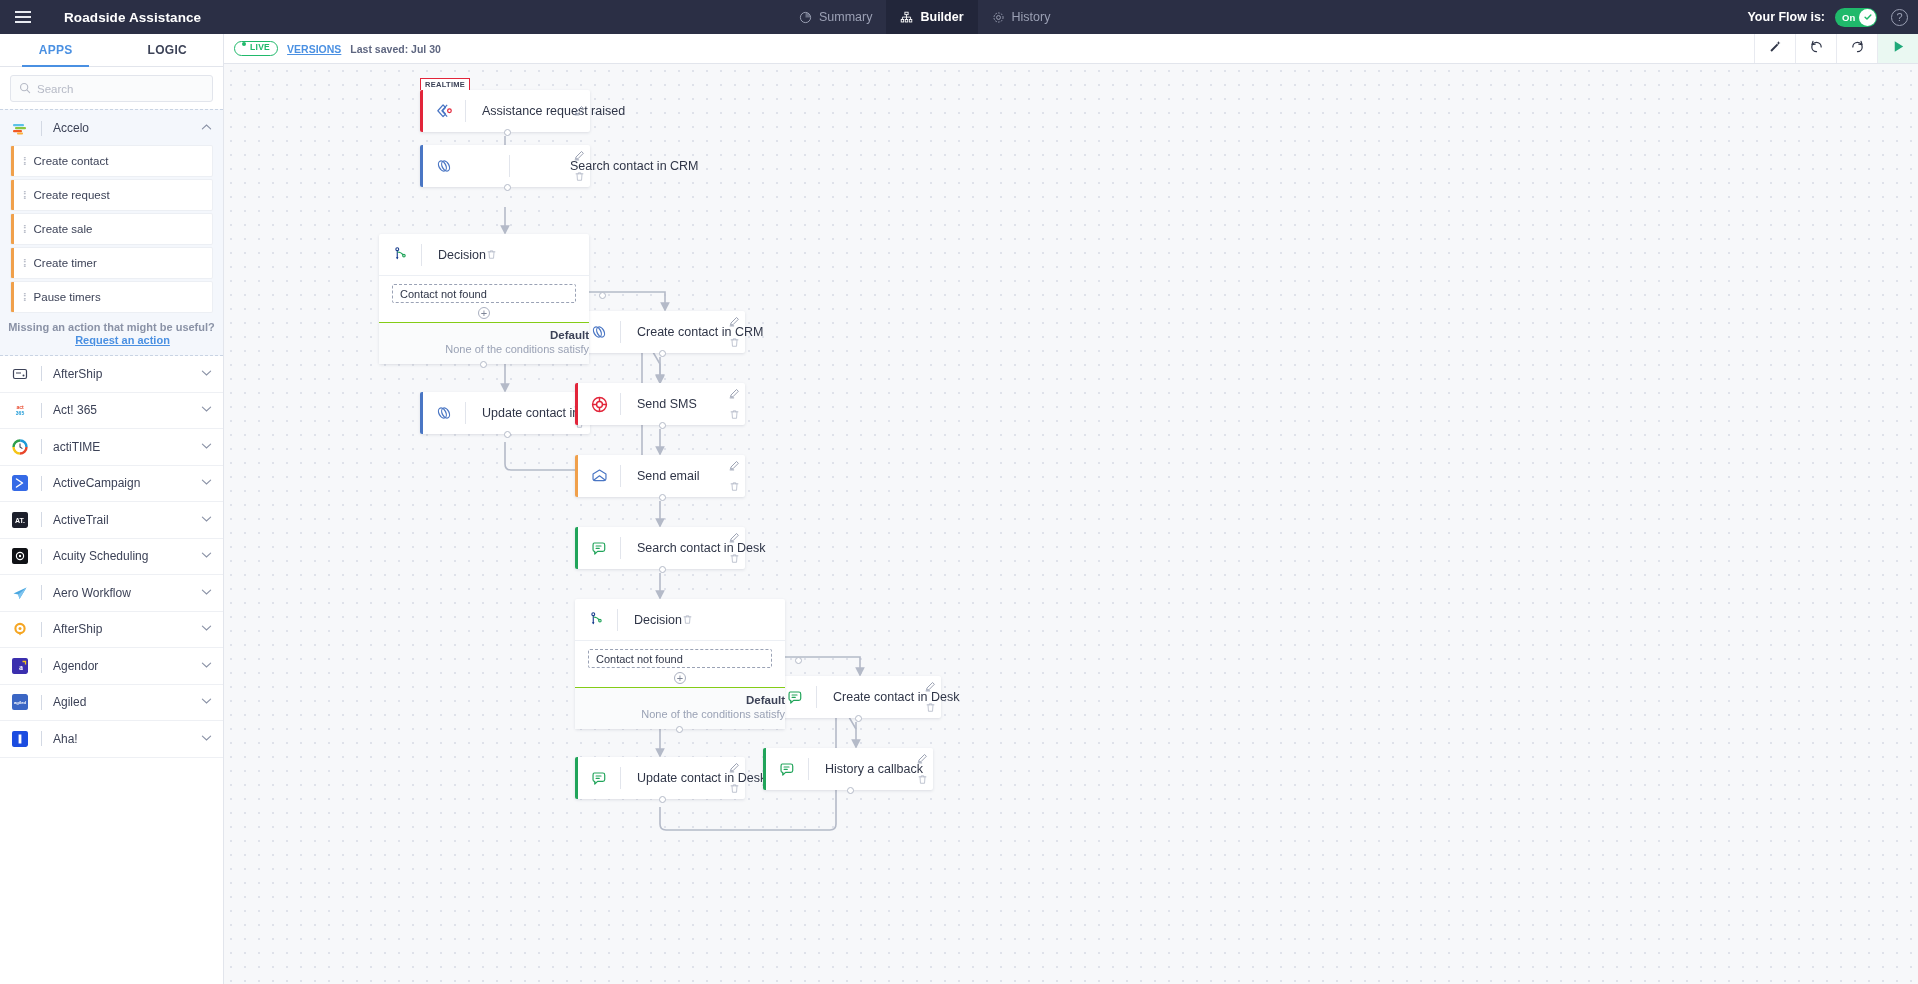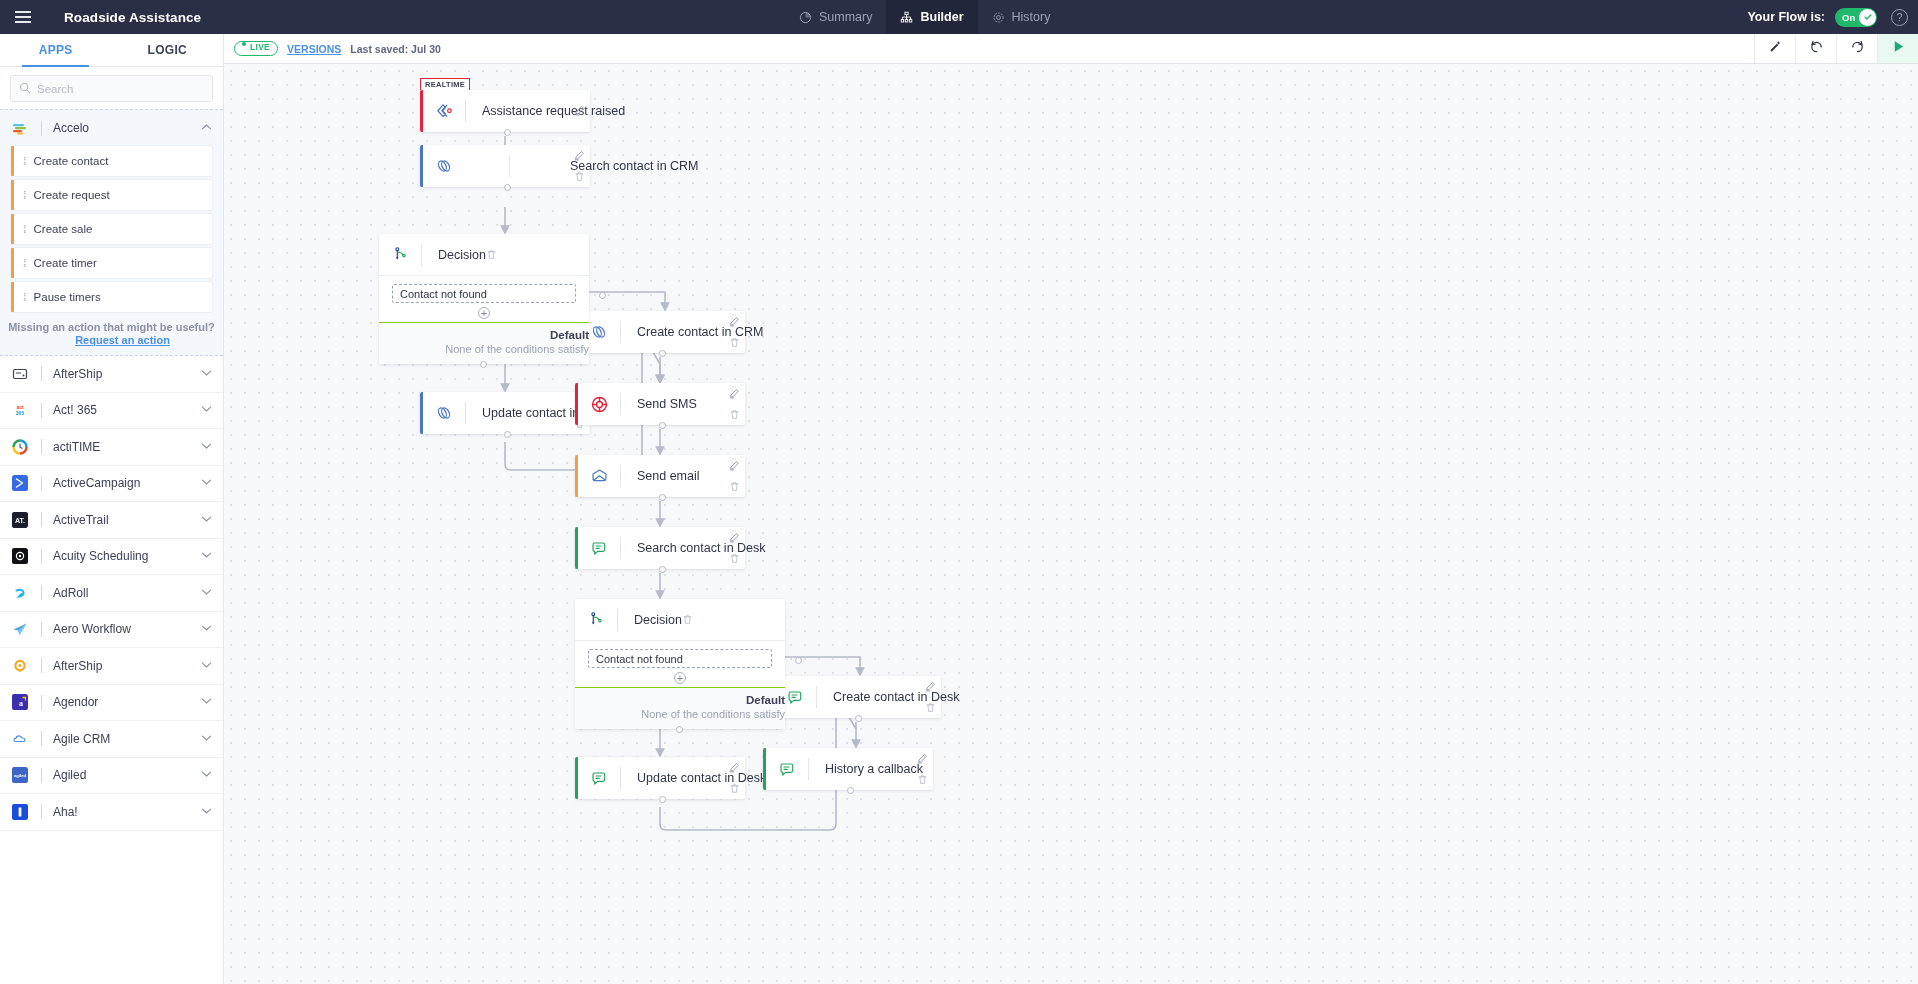--- a/index.html
+++ b/index.html
@@ -422,32 +422,20 @@
         </span>
         <span class="app-sep"></span>
         <span class="app-name">Acuity Scheduling</span>
         <span class="chev"><svg width="11" height="8" viewBox="0 0 12 8">
             <path d="M1.5 2 L6 6.2 L10.5 2" stroke="#8a92a6" stroke-width="1.2" fill="none" stroke-linecap="round"></path>
           </svg></span>
       </div>
       <div class="app-row">
         <span class="app-logo">
           <svg width="16" height="16" viewBox="0 0 16 16">
-            <path d="M4.5 5.5 Q10.5 3.5 11.5 7.5 Q12 11 7 11.5 L9.5 9" stroke="#1fb6ea" stroke-width="2" fill="none" stroke-linecap="round"></path>
-          </svg>
-        </span>
-        <span class="app-sep"></span>
-        <span class="app-name">AdRoll</span>
-        <span class="chev"><svg width="11" height="8" viewBox="0 0 12 8">
-            <path d="M1.5 2 L6 6.2 L10.5 2" stroke="#8a92a6" stroke-width="1.2" fill="none" stroke-linecap="round"></path>
-          </svg></span>
-      </div>
-      <div class="app-row">
-        <span class="app-logo">
-          <svg width="16" height="16" viewBox="0 0 16 16">
             <path d="M1.5 8.5 L14.5 2.5 L7.5 14 L6.2 9.6 Z" fill="#4aa7e0"></path>
             <path d="M6.2 9.6 L14.5 2.5 L7.5 14 Z" fill="#7fc4ef"></path>
           </svg>
         </span>
         <span class="app-sep"></span>
         <span class="app-name">Aero Workflow</span>
         <span class="chev"><svg width="11" height="8" viewBox="0 0 12 8">
             <path d="M1.5 2 L6 6.2 L10.5 2" stroke="#8a92a6" stroke-width="1.2" fill="none" stroke-linecap="round"></path>
           </svg></span>
       </div>
@@ -468,32 +456,20 @@
       <div class="app-row">
         <span class="app-logo">
           <svg width="16" height="16" viewBox="0 0 16 16">
             <rect width="16" height="16" rx="2" fill="#3b2fae"></rect>
             <text x="7" y="11.5" font-size="8" font-weight="bold" fill="#fff" font-family="Liberation Serif">a</text>
             <path d="M10.5 3.5 L13.5 3.5 L13.5 6.5" stroke="#f5c518" stroke-width="1.3" fill="none"></path>
           </svg>
         </span>
         <span class="app-sep"></span>
         <span class="app-name">Agendor</span>
-        <span class="chev"><svg width="11" height="8" viewBox="0 0 12 8">
-            <path d="M1.5 2 L6 6.2 L10.5 2" stroke="#8a92a6" stroke-width="1.2" fill="none" stroke-linecap="round"></path>
-          </svg></span>
-      </div>
-      <div class="app-row">
-        <span class="app-logo">
-          <svg width="16" height="16" viewBox="0 0 16 16">
-            <path d="M3.5 10.5 Q2 10.5 2 9 Q2 7.4 3.8 7.4 Q4.2 4.8 7 4.8 Q9.4 4.8 10.1 7 Q13 7 13 9 Q13 10.5 11.4 10.5 Z" fill="none" stroke="#4a90e2" stroke-width="1.2"></path>
-          </svg>
-        </span>
-        <span class="app-sep"></span>
-        <span class="app-name">Agile CRM</span>
         <span class="chev"><svg width="11" height="8" viewBox="0 0 12 8">
             <path d="M1.5 2 L6 6.2 L10.5 2" stroke="#8a92a6" stroke-width="1.2" fill="none" stroke-linecap="round"></path>
           </svg></span>
       </div>
       <div class="app-row">
         <span class="app-logo">
           <svg width="16" height="16" viewBox="0 0 16 16">
             <rect width="16" height="16" rx="2" fill="#3b66c4"></rect>
             <text x="8" y="10" font-size="4.2" font-weight="bold" fill="#fff" text-anchor="middle" font-family="Liberation Sans">agiled</text>
           </svg>

